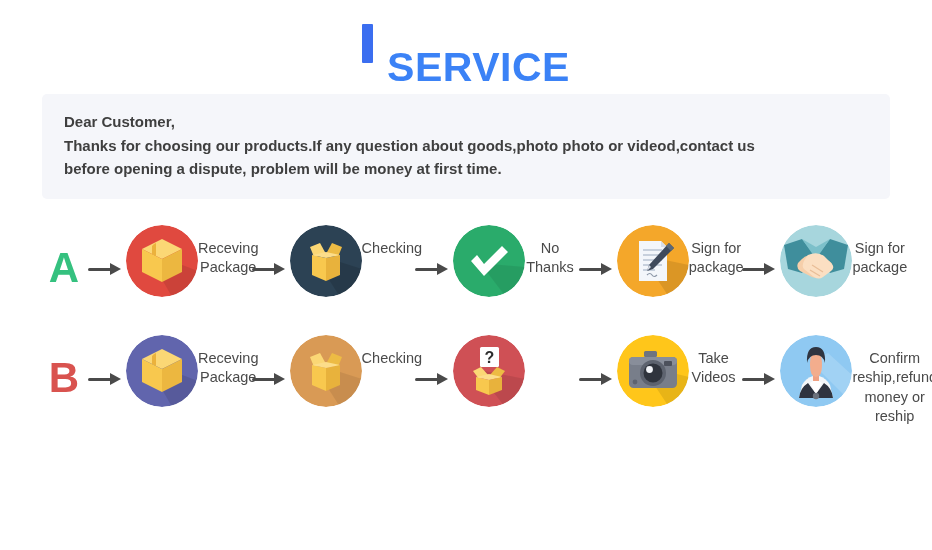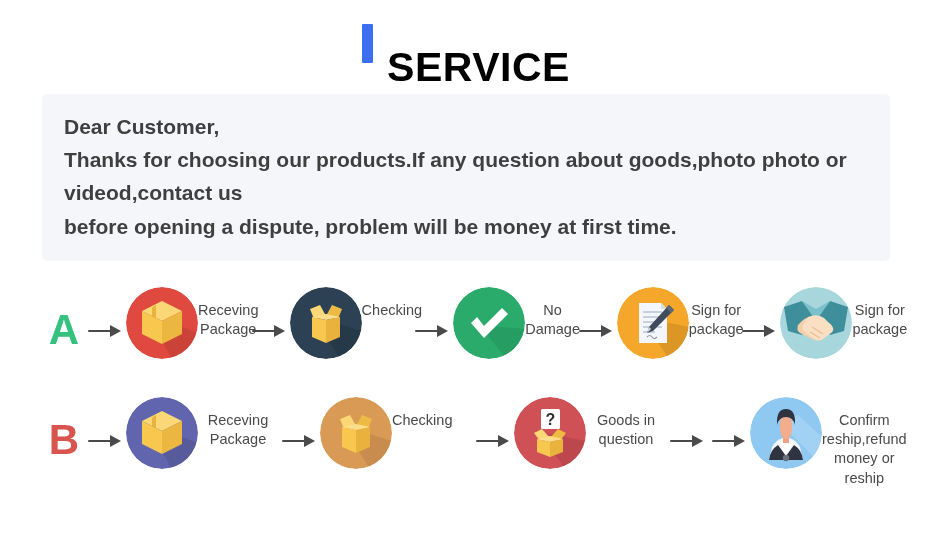--- a/index.html
+++ b/index.html
@@ -27,36 +27,36 @@
   .title-bar {
     width: 11px;
     height: 39px;
     background: #3b6ef0;
     border-radius: 1px;
   }
   .title-text {
     font-size: 41px;
     font-weight: bold;
     letter-spacing: 0.5px;
-    color: #000000;
+    color: #3b82f6;
     line-height: 1;
     margin-top: 48px;
   }
 
   
   .notice {
     margin: 8px 42px 0 42px;
     background: #f5f6fa;
     border-radius: 5px;
     padding: 16px 22px 18px 22px;
     box-sizing: border-box;
   }
   .notice p {
     margin: 0;
-    font-size: 21px;
+    font-size: 15px;
     font-weight: bold;
     line-height: 1.58;
     color: #3f3f3f;
   }
 
   
   .flow-row {
     display: flex;
     align-items: flex-start;
     padding-left: 44px;
@@ -191,21 +191,21 @@
     </div>
 
   <div class="step">
     <div class="circle">
       <svg width="72" height="72" viewBox="0 0 72 72">
         <circle cx="36" cy="36" r="36" fill="#2aab6b"></circle>
         <path d="M27 38 L53 72 L72 72 L72 42 Z" fill="#000" opacity="0.08"></path>
         <path d="M18 36 L24 30 L31 39 L49 21 L55 27 L31 51 Z" fill="#ffffff"></path>
       </svg>
     </div>
-    <div class="step-label">No Damage</div>
+    <div class="step-label">No Thanks</div>
   </div>
 
   <div class="arrow">
       <span class="shaft"></span>
       <span class="head"></span>
     </div>
 
   <div class="step">
     <div class="circle">
       <svg width="72" height="72" viewBox="0 0 72 72">
@@ -307,28 +307,44 @@
         <path d="M22 34 L52 72 L72 72 L72 44 Z" fill="#000" opacity="0.09"></path>
         <rect x="27" y="12" width="19" height="20" rx="1.5" fill="#ffffff"></rect>
         <text x="36.5" y="28" font-family="Liberation Sans, sans-serif" font-size="16" font-weight="bold" fill="#2d2d2d" text-anchor="middle">?</text>
         <polygon points="20,36 28,32 36,41 26,44" fill="#fbd775"></polygon>
         <polygon points="52,36 44,32 36,41 46,44" fill="#edbb44"></polygon>
         <polygon points="23,42 36,45 36,60 23,55" fill="#f8c84e"></polygon>
         <polygon points="49,42 36,45 36,60 49,55" fill="#e8b23c"></polygon>
         <polygon points="23,42 36,39 49,42 36,45" fill="#fcdd8a"></polygon>
       </svg>
     </div>
-    <div class="step-label">Goods in question</div>
-  </div>
-
-  <div class="arrow">
-      <span class="shaft"></span>
-      <span class="head"></span>
-    </div>
-
+  </div>
+
+  <div class="arrow">
+      <span class="shaft"></span>
+      <span class="head"></span>
+    </div>
+
+  <div class="step">
+    <div class="circle">
+      <svg width="72" height="72" viewBox="0 0 72 72">
+        <circle cx="36" cy="36" r="36" fill="#ffc61a"></circle>
+        <path d="M24 30 L52 72 L72 72 L72 42 Z" fill="#000" opacity="0.09"></path>
+        <rect x="27" y="16" width="13" height="6" rx="1.5" fill="#6e7480"></rect>
+        <rect x="12" y="22" width="48" height="31" rx="4.5" fill="#787e8a"></rect>
+        <rect x="12" y="22" width="48" height="8" rx="4" fill="#888e9a"></rect>
+        <rect x="47" y="26" width="8" height="5" rx="1" fill="#4c515c"></rect>
+        <circle cx="36" cy="38" r="13" fill="#5d636f"></circle>
+        <circle cx="36" cy="38" r="9.5" fill="#2f343d"></circle>
+        <circle cx="32.5" cy="34.5" r="3.4" fill="#f2f4f8"></circle>
+        <circle cx="18" cy="47" r="2.4" fill="#5d636f"></circle>
+      </svg>
+    </div>
+    <div class="step-label">Take Videos</div>
+  </div>
 
   <div class="arrow">
       <span class="shaft"></span>
       <span class="head"></span>
     </div>
 
   <div class="step">
     <div class="circle">
       <svg width="72" height="72" viewBox="0 0 72 72">
         <circle cx="36" cy="36" r="36" fill="#8fc9f2"></circle>

